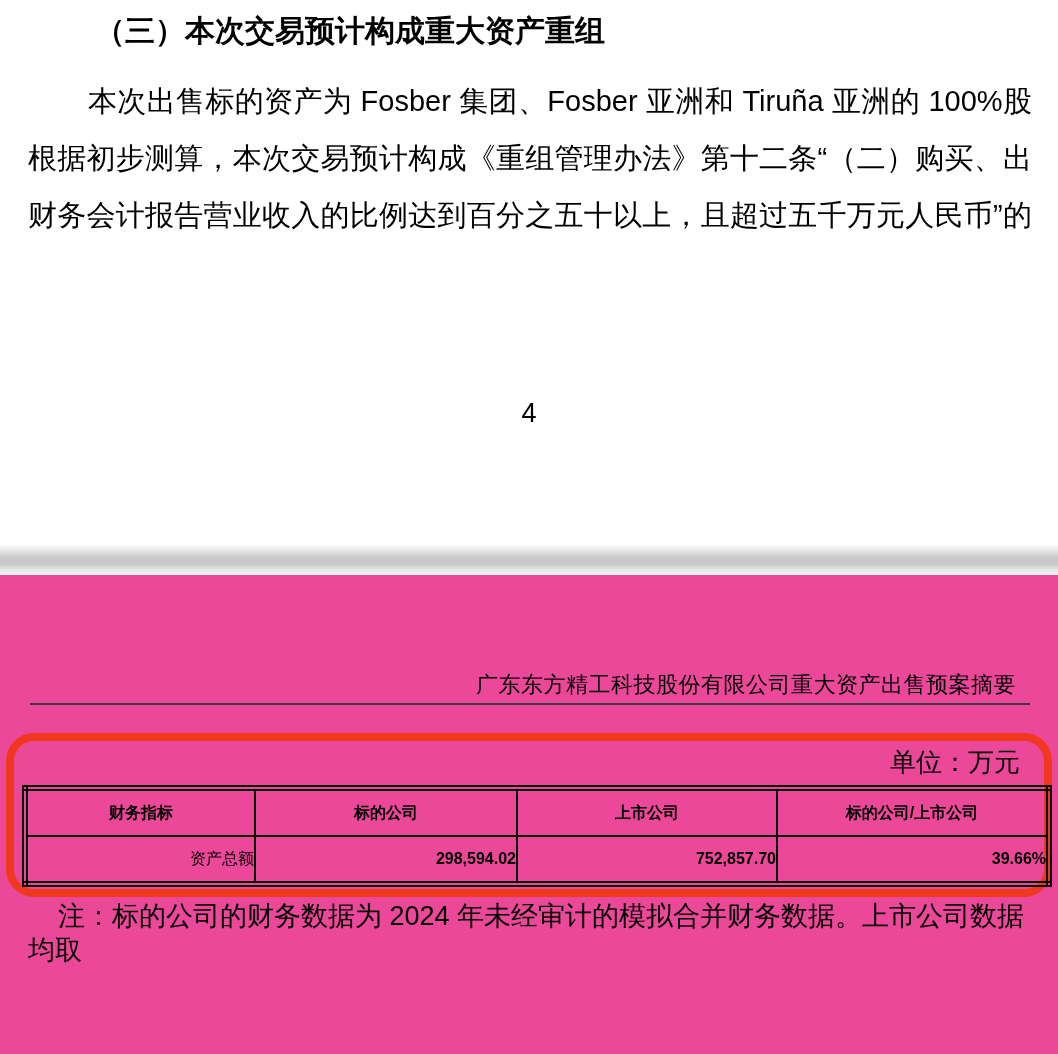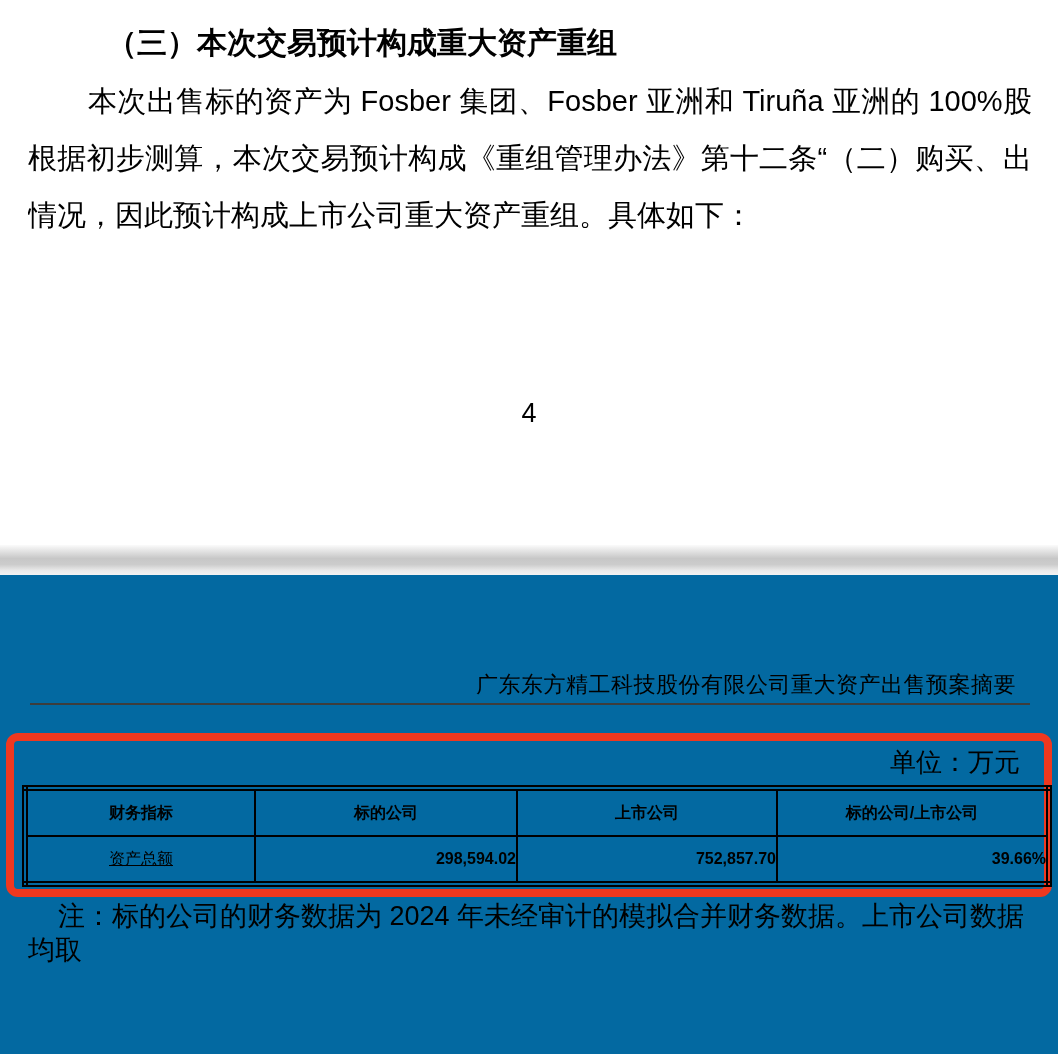--- a/index.html
+++ b/index.html
@@ -5,21 +5,21 @@
   html, body {
     margin: 0; padding: 0;
     width: 1058px; height: 1054px;
     background: #ffffff;
     color: #000;
     font-family: "Liberation Sans", sans-serif;
     overflow: hidden;
   }
   .page1 { position: relative; height: 545px; background: #fff; }
   .heading {
-    position: absolute; left: 95px; top: 14px; margin: 12px;
+    position: absolute; left: 95px; top: 14px; margin: 0;
     font-size: 30px; font-weight: 700; line-height: 34px;
   }
   .para {
     position: absolute; left: 28px; top: 73px; width: 1004px;
     font-size: 29px; line-height: 57px;
   }
   .pline {
     height: 57px; overflow: hidden;
     text-align: justify; text-align-last: justify;
   }
@@ -28,34 +28,34 @@
   .pagenum {
     position: absolute; top: 398px; left: 0; width: 100%;
     text-align: center; font-size: 27px;
   }
   .page-gap {
     height: 30px;
     background: linear-gradient(to bottom,
       #fbfbfb 0%, #e6e6e6 18%, #c7c7c7 45%,
       #cccccc 65%, #ebebeb 86%, #f2f2f2 100%);
   }
-  .page2 { position: relative; height: 479px; background: #0369a1; }
+  .page2 { position: relative; height: 479px; background: #ec4899; }
   .running-header {
     margin: 0 28px 0 30px;
     padding: 98px 14px 6px 0;
     border-bottom: 2px solid #3d3d3d;
     text-align: right;
     font-family: "Liberation Serif", serif;
     font-size: 22px; line-height: 24px;
     letter-spacing: 0.5px;
   }
   .red-box {
     margin: 28px 6px 0 6px;
     border: 8px solid #ef381f;
-    border-radius: 12px;
+    border-radius: 28px;
     padding: 2px 8px 2px 8px;
   }
   .unit {
     text-align: right;
     font-family: "Liberation Serif", serif;
     font-size: 26px; line-height: 28px;
     padding: 6px 16px 8px 0;
   }
   table.fin {
     border-collapse: collapse;
@@ -66,40 +66,39 @@
   }
   table.fin th, table.fin td {
     border: 2px solid #000;
     height: 44px;
     font-size: 16px;
     padding: 0;
     overflow: hidden;
   }
   table.fin th { font-weight: 700; text-align: center; }
   td.lbl {
-    text-align: center; padding-left: 14px;
+    text-align: right; padding-left: 14px;
     font-family: "Liberation Serif", serif;
-    text-decoration: underline;
   }
   td.num { text-align: right; padding-right: 14px; font-weight: 700; }
   .note {
     margin: 2px 28px 0 28px;
     font-size: 27px; line-height: 34px;
   }
   .note .first { text-indent: 30px; }
 </style>
 </head>
 <body>
 
 <div class="page1">
   <h2 class="heading">（三）本次交易预计构成重大资产重组</h2>
   <div class="para">
     <div class="pline indent">本次出售标的资产为 Fosber 集团、Fosber 亚洲和 Tiruña 亚洲的 100%股权。</div>
     <div class="pline">根据初步测算，本次交易预计构成《重组管理办法》第十二条“（二）购买、出</div>
-    <div class="pline last">情况，因此预计构成上市公司重大资产重组。具体如下：</div>
+    <div class="pline">财务会计报告营业收入的比例达到百分之五十以上，且超过五千万元人民币”的</div>
   </div>
   <div class="pagenum">4</div>
 </div>
 
 <div class="page-gap"></div>
 
 <div class="page2">
   <div class="running-header">广东东方精工科技股份有限公司重大资产出售预案摘要</div>
 
   <div class="red-box">

